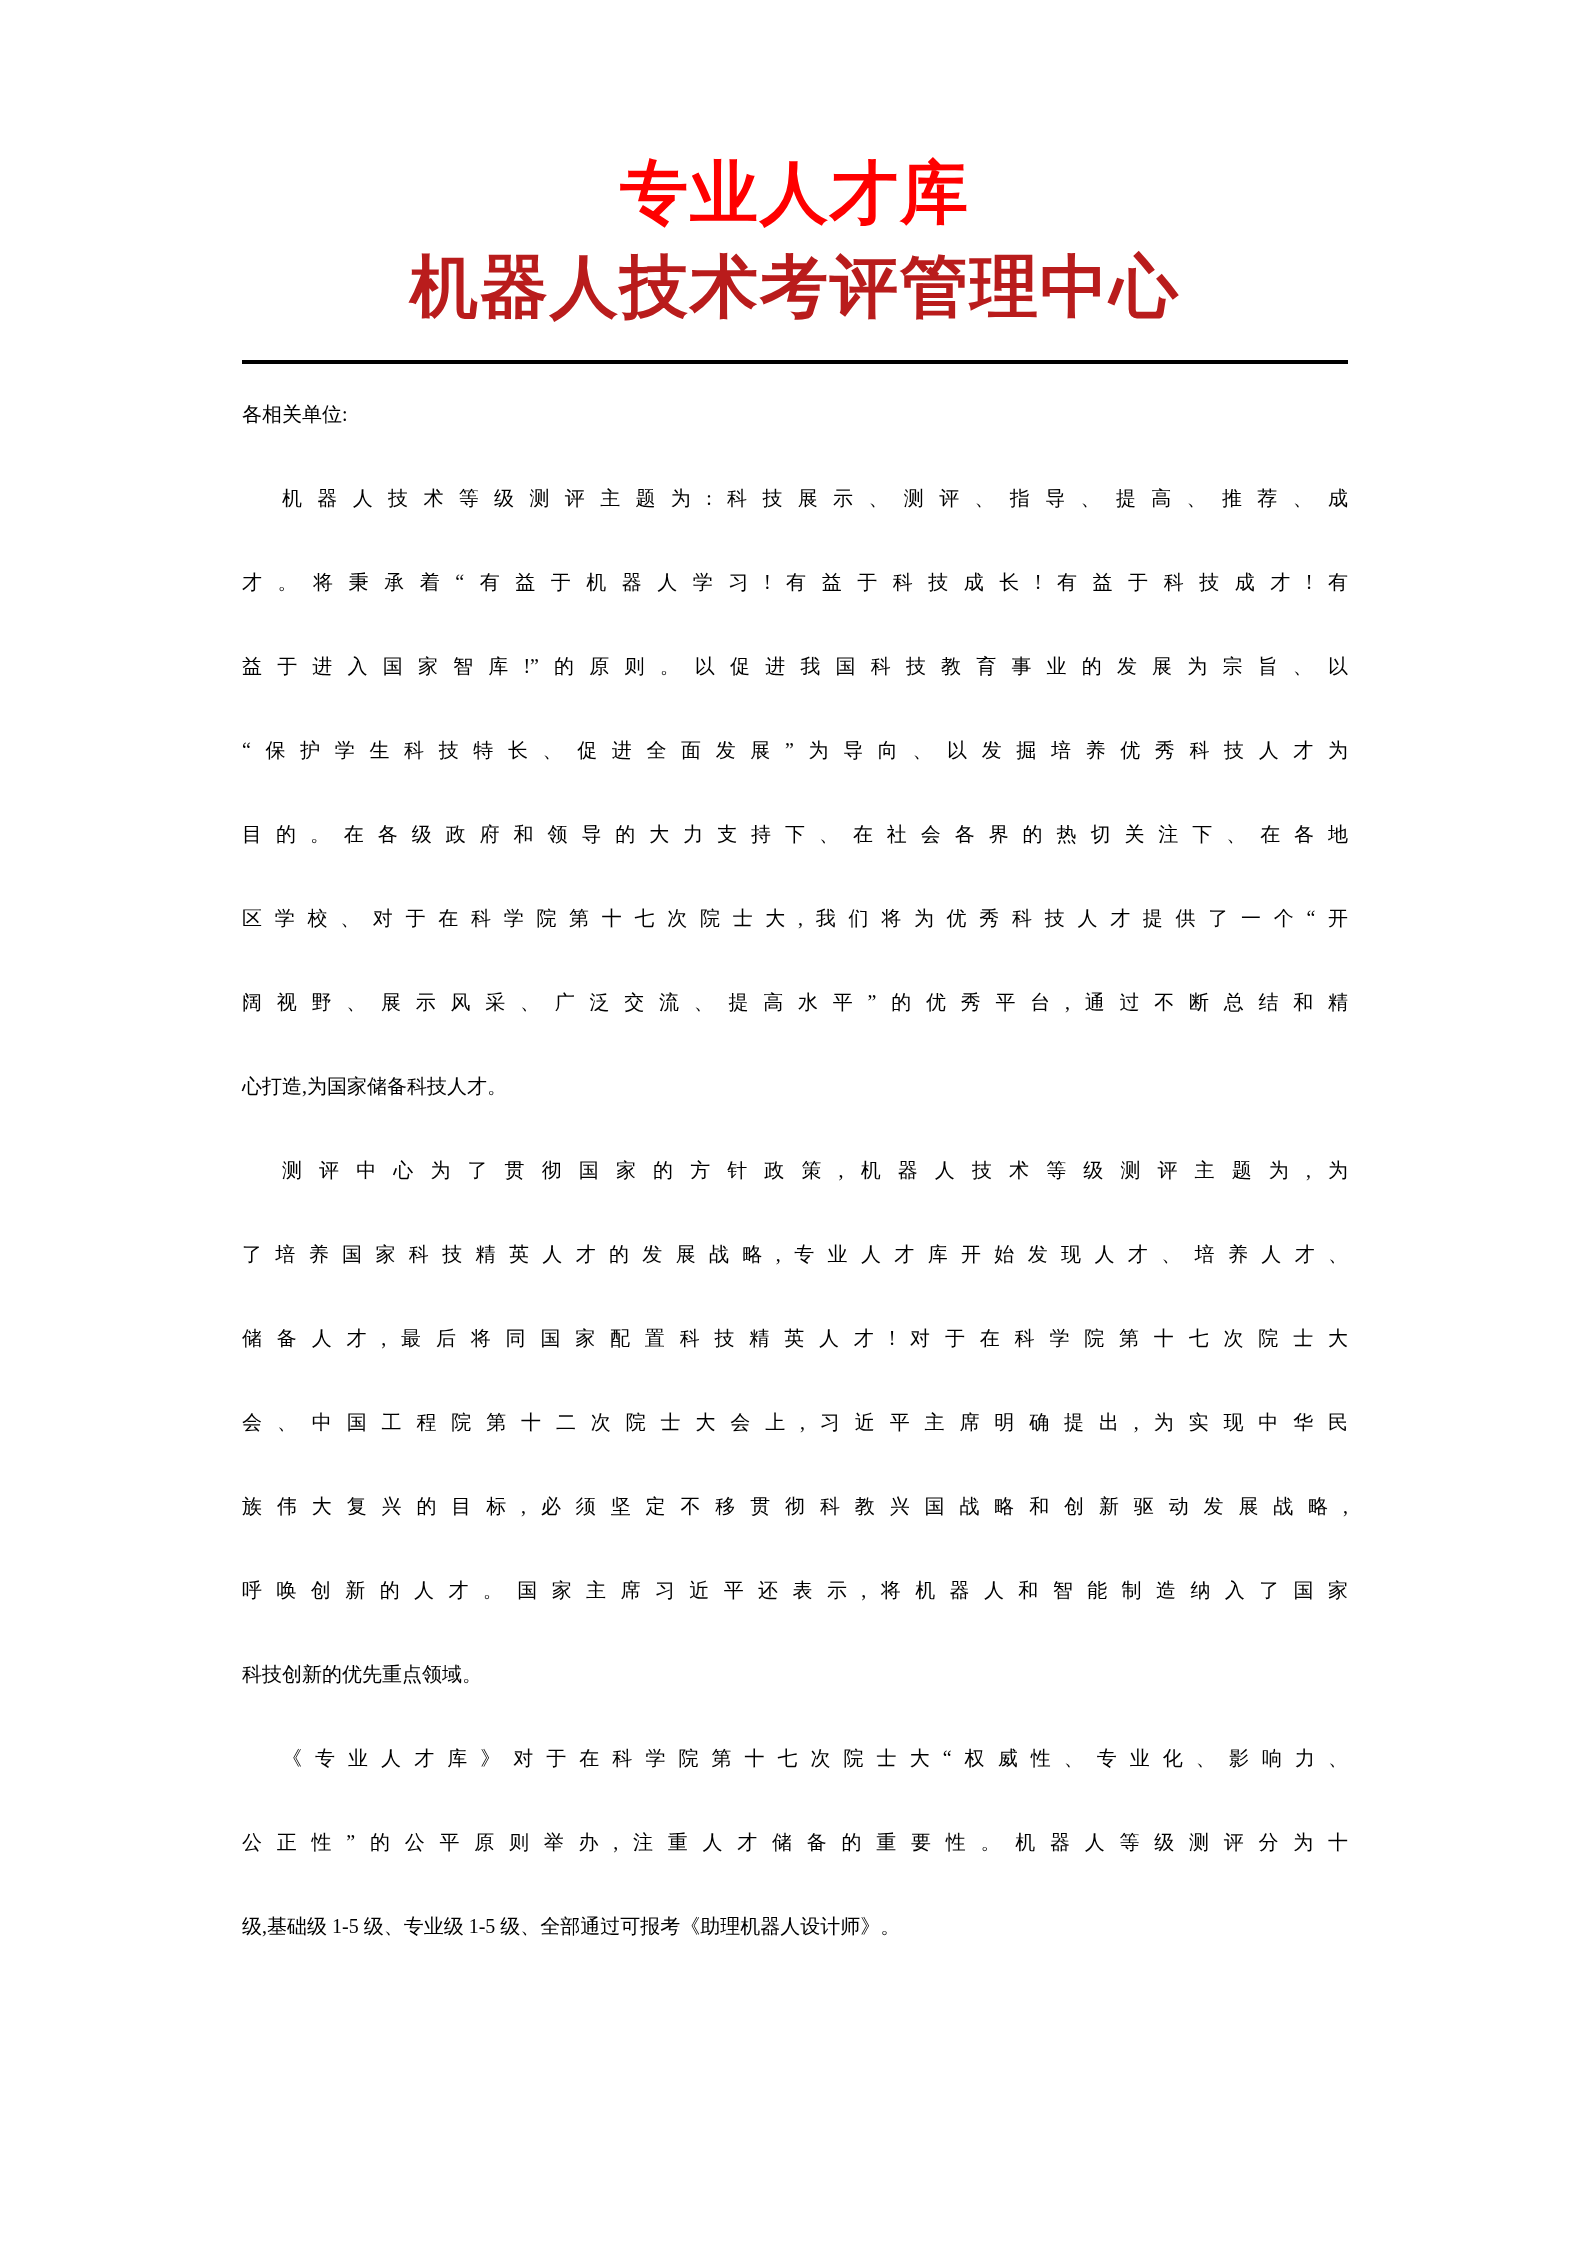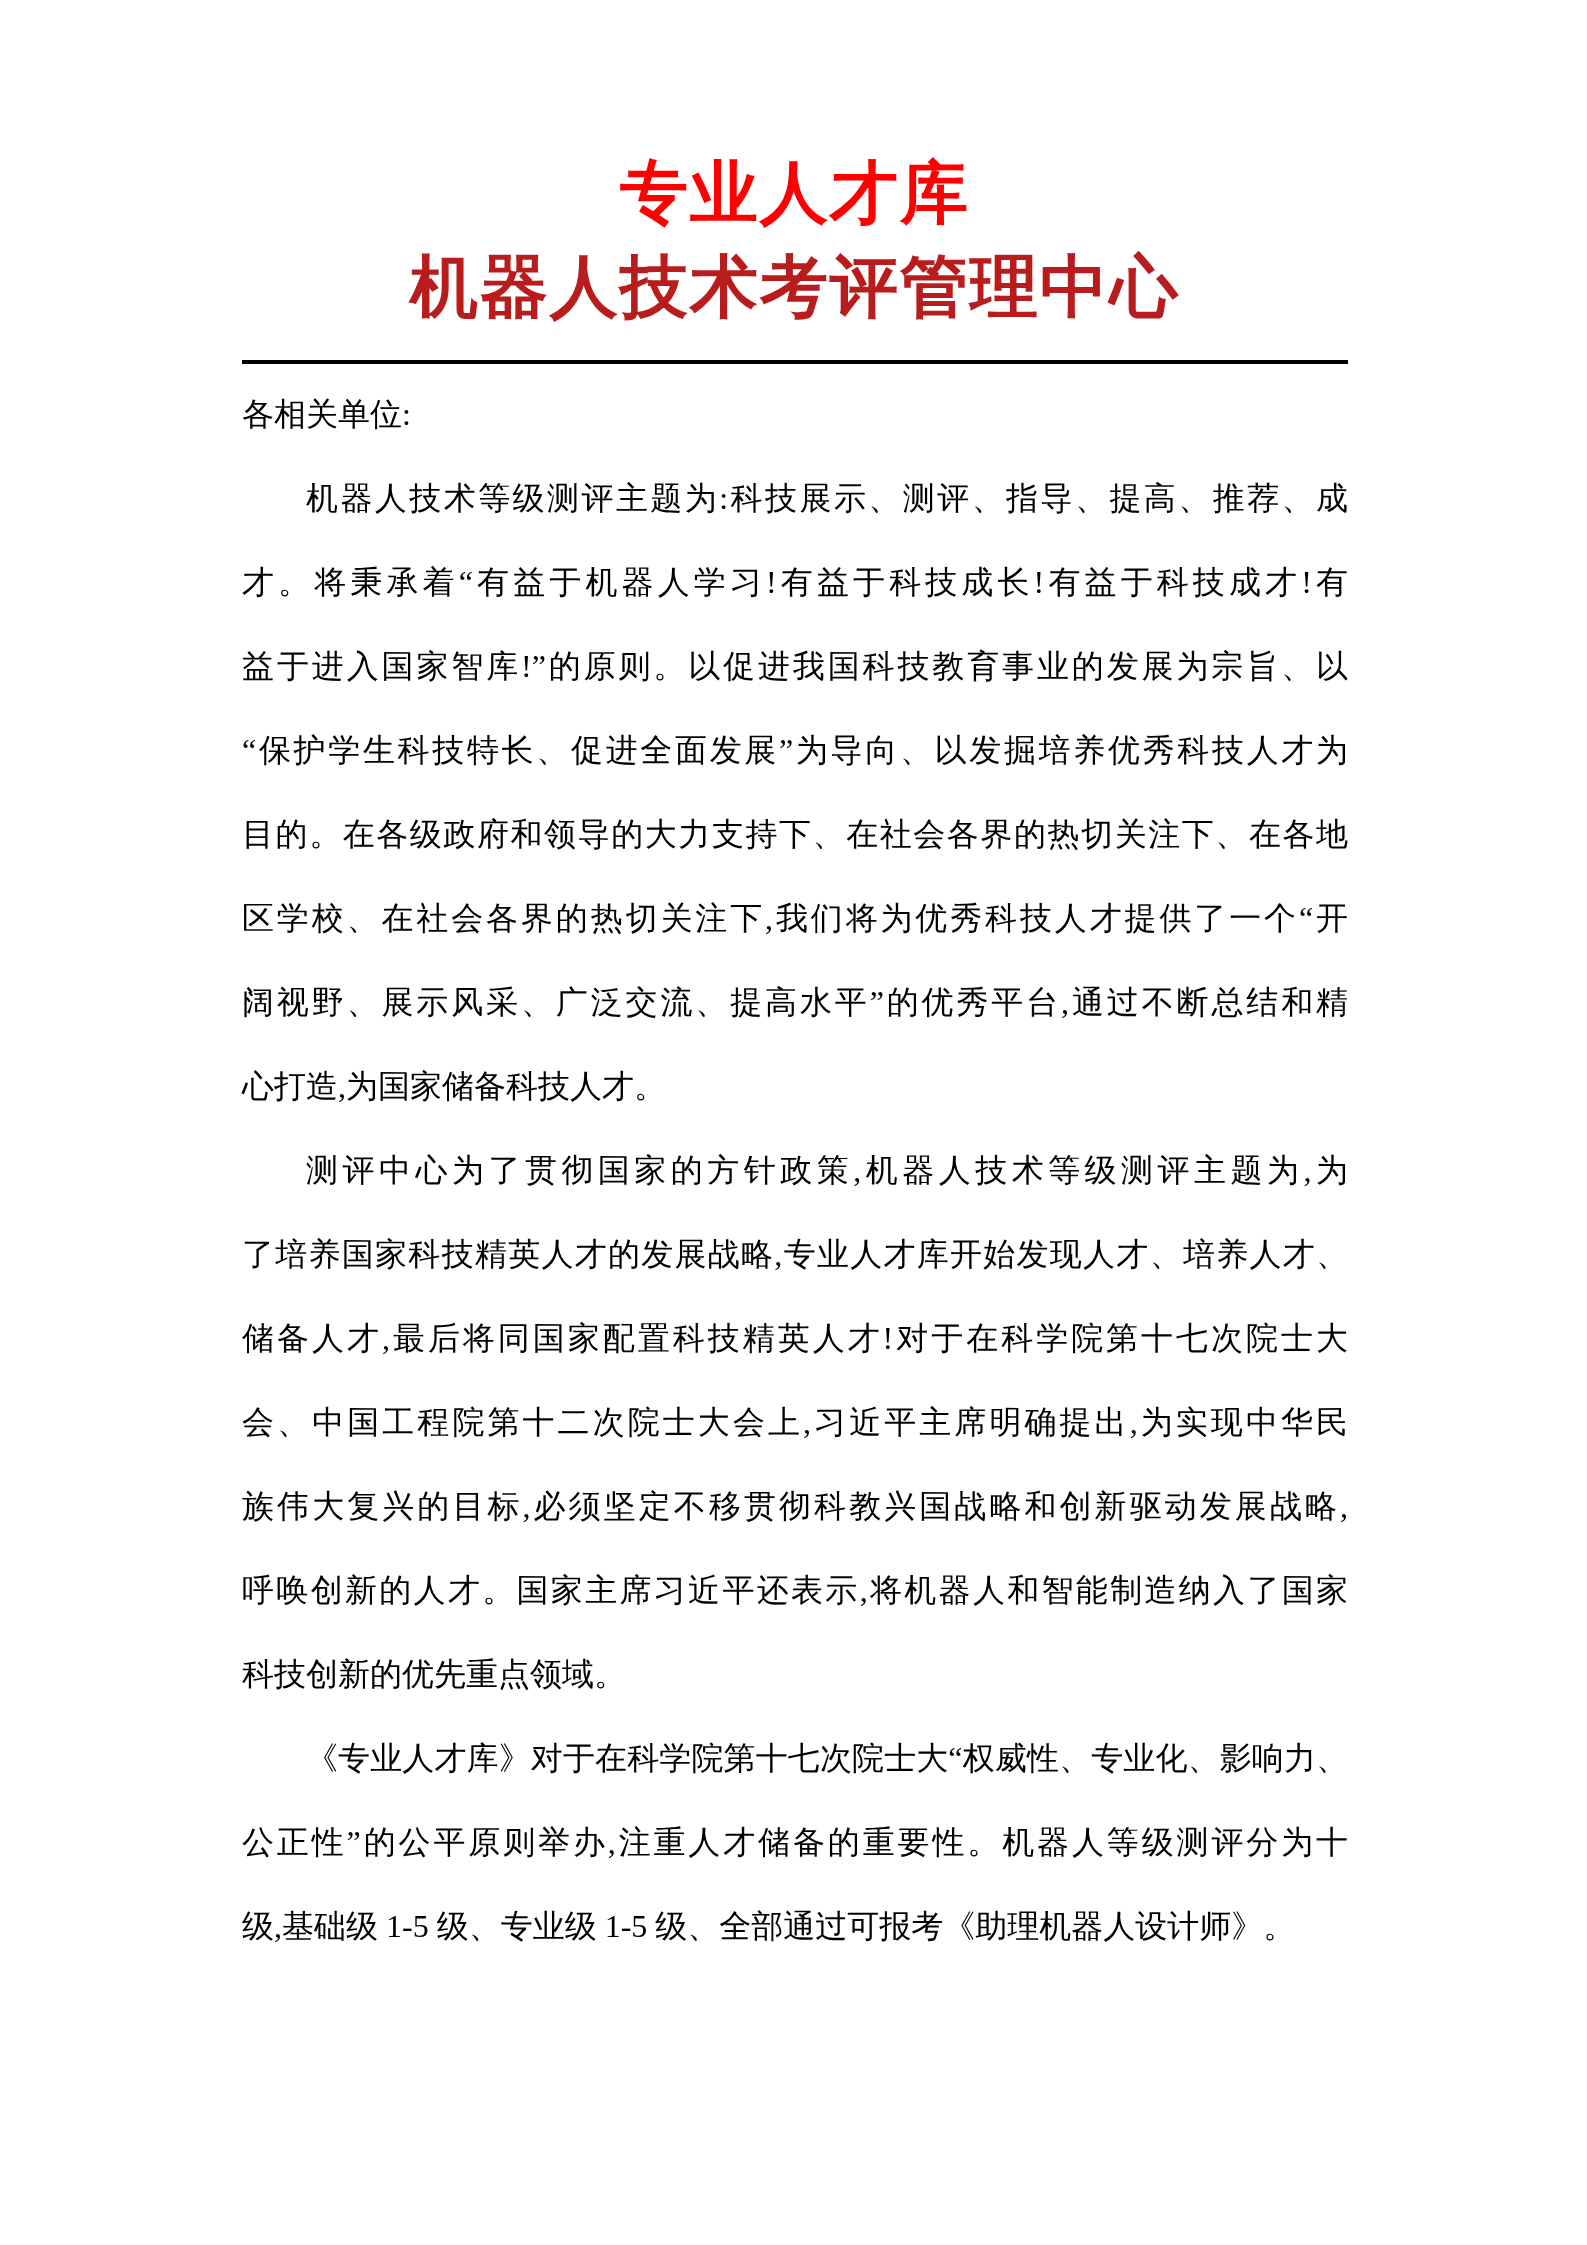--- a/index.html
+++ b/index.html
@@ -36,21 +36,21 @@
   }
   .divider {
     margin-top: 26px;
     border: none;
     border-top: 4px solid #000000;
     width: 100%;
     height: 0;
   }
   .doc-body {
     margin-top: 2px;
-    font-size: 32px;
+    font-size: 20px;
     line-height: 84px;
   }
   .tline {
     text-align: justify;
     text-align-last: justify;
     text-justify: inter-ideograph;
     white-space: nowrap;
   }
   .tline.first {
     text-indent: 2em;
@@ -76,21 +76,21 @@
 
     <div class="doc-body">
       <div class="tline last salutation">各相关单位:</div>
       <div>
           <div>
             <div class="tline first">机器人技术等级测评主题为:科技展示、测评、指导、提高、推荐、成</div>
             <div class="tline">才。将秉承着“有益于机器人学习!有益于科技成长!有益于科技成才!有</div>
             <div class="tline">益于进入国家智库!”的原则。以促进我国科技教育事业的发展为宗旨、以</div>
             <div class="tline">“保护学生科技特长、促进全面发展”为导向、以发掘培养优秀科技人才为</div>
             <div class="tline">目的。在各级政府和领导的大力支持下、在社会各界的热切关注下、在各地</div>
-            <div class="tline">区学校、在社会各界的热切关注下,我们将为优秀科技人才提供了一个“开</div>
+            <div class="tline">区学校、对于在科学院第十七次院士大,我们将为优秀科技人才提供了一个“开</div>
             <div class="tline">阔视野、展示风采、广泛交流、提高水平”的优秀平台,通过不断总结和精</div>
             <div class="tline last">心打造,为国家储备科技人才。</div>
           </div>
           <div>
             <div class="tline first">测评中心为了贯彻国家的方针政策,机器人技术等级测评主题为,为</div>
             <div class="tline">了培养国家科技精英人才的发展战略,专业人才库开始发现人才、培养人才、</div>
             <div class="tline">储备人才,最后将同国家配置科技精英人才!对于在科学院第十七次院士大</div>
             <div class="tline">会、中国工程院第十二次院士大会上,习近平主席明确提出,为实现中华民</div>
             <div class="tline">族伟大复兴的目标,必须坚定不移贯彻科教兴国战略和创新驱动发展战略,</div>
             <div class="tline">呼唤创新的人才。国家主席习近平还表示,将机器人和智能制造纳入了国家</div>

